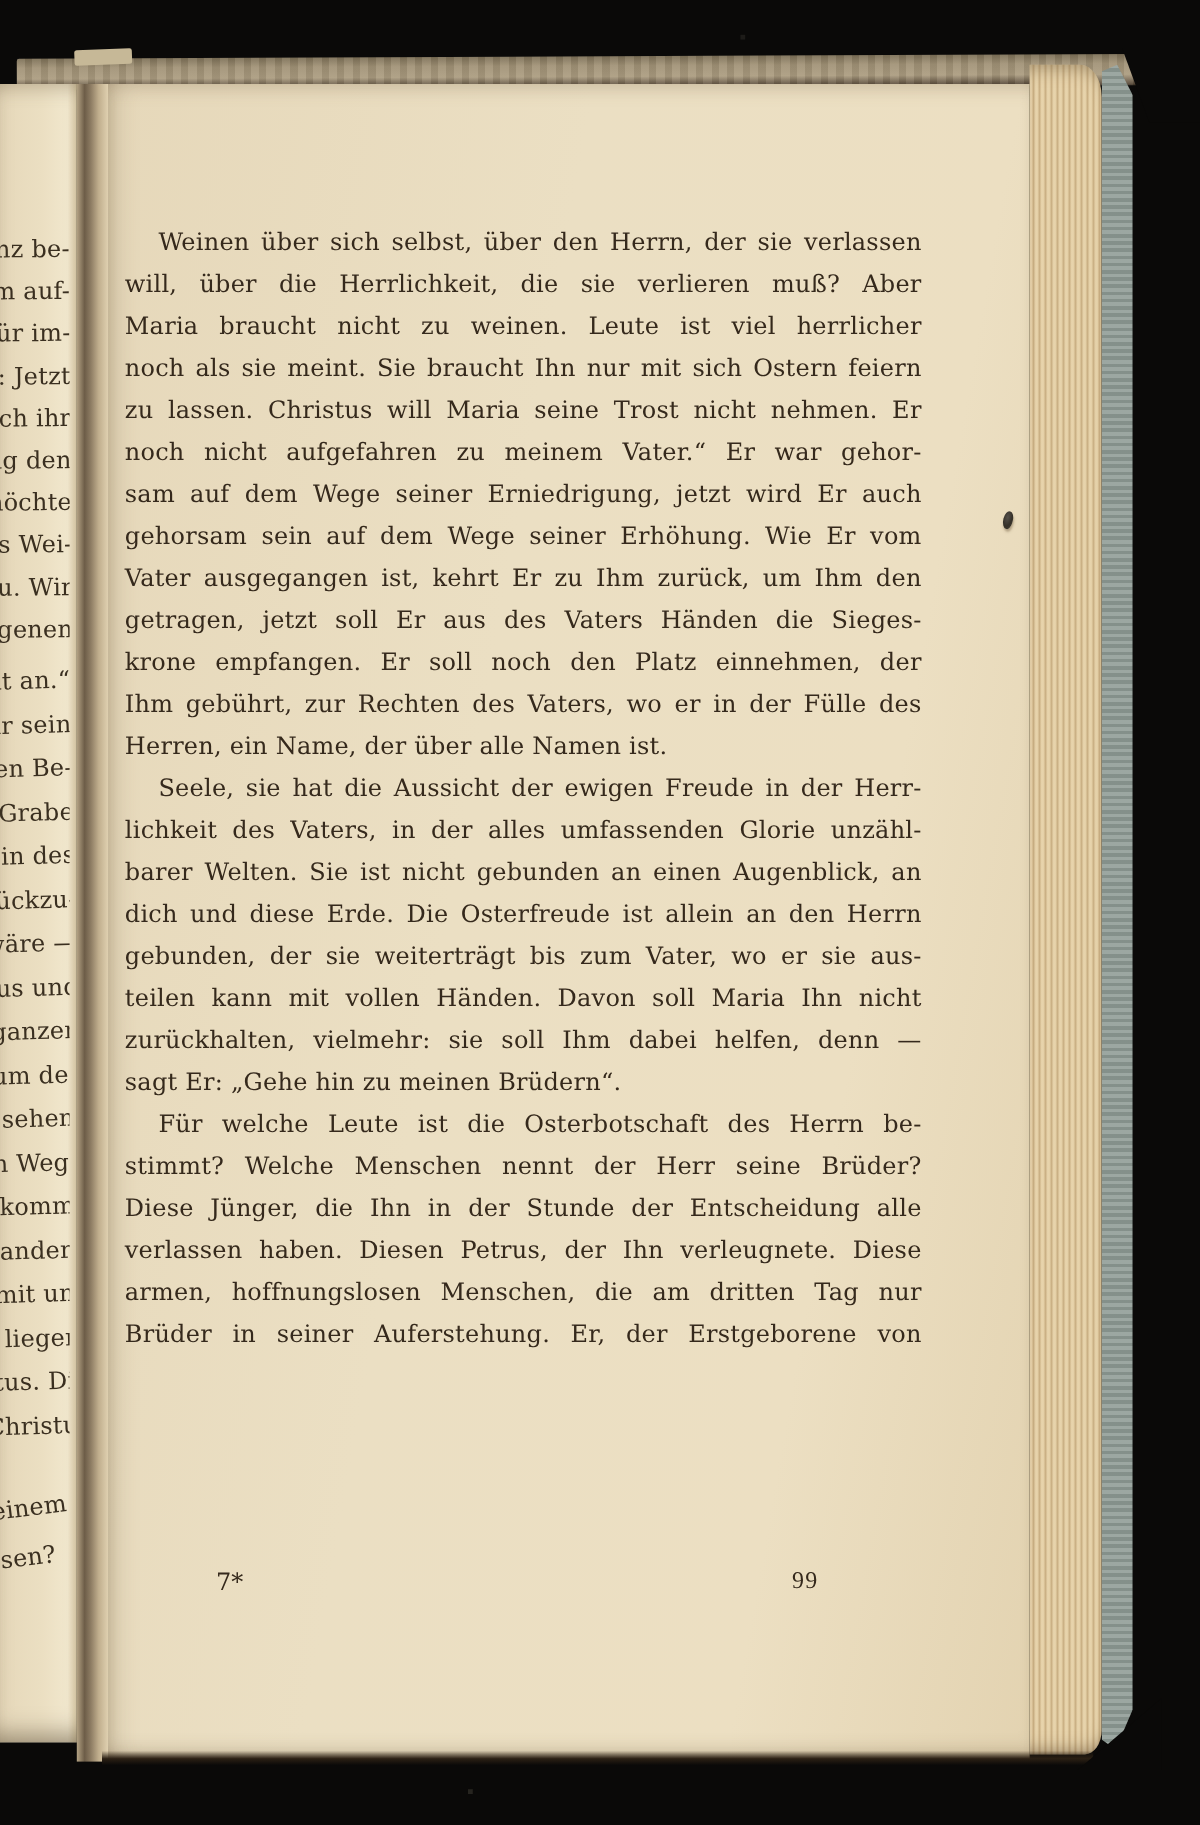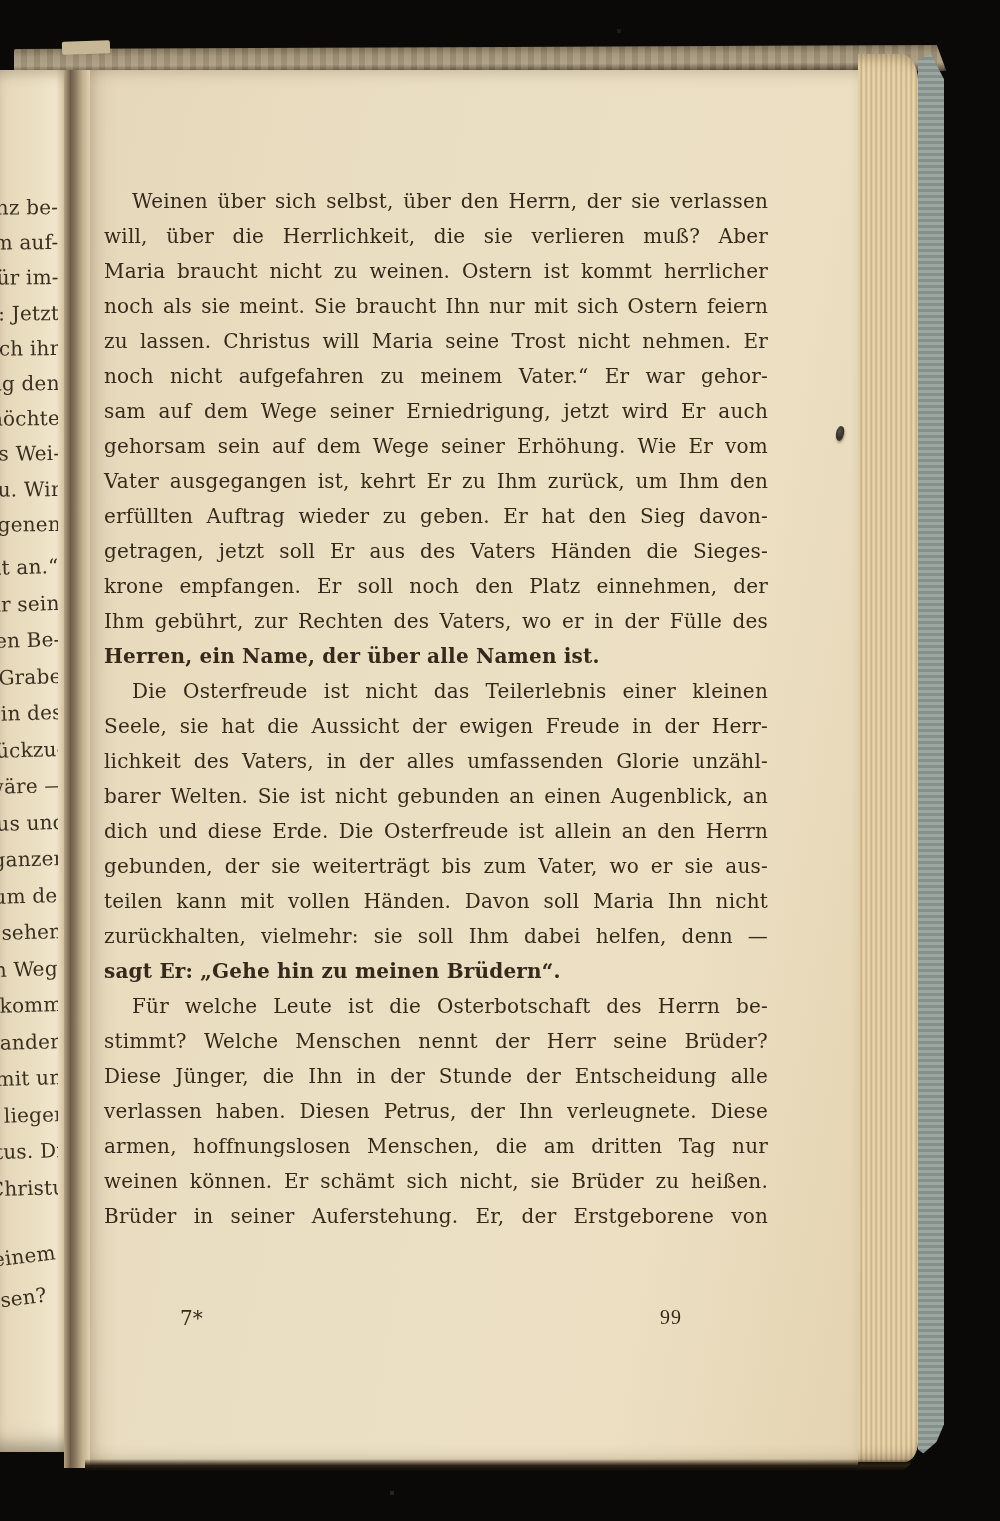--- a/index.html
+++ b/index.html
@@ -55,21 +55,21 @@
   .g1{top:190px;line-height:35.2px;transform:rotate(-0.5deg);transform-origin:right top;}
   .g2{top:548px;line-height:36.5px;transform:rotate(-1.6deg);transform-origin:right top;}
   .g3{top:1232px;line-height:41px;transform:rotate(-7deg);transform-origin:right center;}
   .g3 div:last-child{padding-right:14px;}
 
   
   .main-text{position:absolute;left:104px;top:184px;width:664px;z-index:3;color:#35291c;
     font-size:20px;line-height:35px;letter-spacing:.2px;}
   .para .tl{text-align:justify;text-align-last:justify;height:35px;overflow:visible;}
   .para .tl:first-child{text-indent:28px;}
-  .para.last-left .tl:last-child{text-align-last:left;font-weight:bold;}
+  .para.last-left .tl:last-child{text-align-last:left;}
 
   .footer{position:absolute;left:104px;top:1306px;width:664px;z-index:3;display:flex;
     justify-content:space-between;padding:0;color:#35291c;font-size:20px;}
   .footer .sig{margin-left:76px;}
   .footer .pagenum{margin-right:86px;letter-spacing:1px;font-family:Liberation Serif, serif;}
 
   .ink-blot{position:absolute;left:836px;top:426px;width:8px;height:15px;z-index:3;
     background:radial-gradient(ellipse at 40% 35%,#55504a 0%,#353028 55%,#4a4337 100%);
     border-radius:50% 50% 45% 55%;transform:rotate(14deg);box-shadow:1px 2px 2px rgba(120,100,70,.5);}
   .dust{position:absolute;left:0;top:0;width:2px;height:2px;z-index:1;background:transparent;
@@ -126,51 +126,48 @@
     <div class="lfrag g3">
         <div class="tl">meinem</div>
         <div class="tl">sen?</div>
       </div>
   </div>
 
   <div class="main-text">
     <div class="para last-left">
         <div class="tl">Weinen über sich selbst, über den Herrn, der sie verlassen</div>
         <div class="tl">will, über die Herrlichkeit, die sie verlieren muß? Aber</div>
-        <div class="tl">Maria braucht nicht zu weinen. Ostern ist kommt herrlicher</div>
+        <div class="tl">Maria braucht nicht zu weinen. Leute ist viel herrlicher</div>
         <div class="tl">noch als sie meint. Sie braucht Ihn nur mit sich Ostern feiern</div>
         <div class="tl">zu lassen. Christus will Maria seine Trost nicht nehmen. Er</div>
         <div class="tl">noch nicht aufgefahren zu meinem Vater.“ Er war gehor-</div>
         <div class="tl">sam auf dem Wege seiner Erniedrigung, jetzt wird Er auch</div>
         <div class="tl">gehorsam sein auf dem Wege seiner Erhöhung. Wie Er vom</div>
         <div class="tl">Vater ausgegangen ist, kehrt Er zu Ihm zurück, um Ihm den</div>
-        <div class="tl">erfüllten Auftrag wieder zu geben. Er hat den Sieg davon-</div>
         <div class="tl">getragen, jetzt soll Er aus des Vaters Händen die Sieges-</div>
         <div class="tl">krone empfangen. Er soll noch den Platz einnehmen, der</div>
         <div class="tl">Ihm gebührt, zur Rechten des Vaters, wo er in der Fülle des</div>
         <div class="tl">Herren, ein Name, der über alle Namen ist.</div>
       </div>
     <div class="para last-left">
-        <div class="tl">Die Osterfreude ist nicht das Teilerlebnis einer kleinen</div>
         <div class="tl">Seele, sie hat die Aussicht der ewigen Freude in der Herr-</div>
         <div class="tl">lichkeit des Vaters, in der alles umfassenden Glorie unzähl-</div>
         <div class="tl">barer Welten. Sie ist nicht gebunden an einen Augenblick, an</div>
         <div class="tl">dich und diese Erde. Die Osterfreude ist allein an den Herrn</div>
         <div class="tl">gebunden, der sie weiterträgt bis zum Vater, wo er sie aus-</div>
         <div class="tl">teilen kann mit vollen Händen. Davon soll Maria Ihn nicht</div>
         <div class="tl">zurückhalten, vielmehr: sie soll Ihm dabei helfen, denn —</div>
         <div class="tl">sagt Er: „Gehe hin zu meinen Brüdern“.</div>
       </div>
     <div class="para">
         <div class="tl">Für welche Leute ist die Osterbotschaft des Herrn be-</div>
         <div class="tl">stimmt? Welche Menschen nennt der Herr seine Brüder?</div>
         <div class="tl">Diese Jünger, die Ihn in der Stunde der Entscheidung alle</div>
         <div class="tl">verlassen haben. Diesen Petrus, der Ihn verleugnete. Diese</div>
         <div class="tl">armen, hoffnungslosen Menschen, die am dritten Tag nur</div>
-        <div class="tl">weinen können. Er schämt sich nicht, sie Brüder zu heißen.</div>
         <div class="tl">Brüder in seiner Auferstehung. Er, der Erstgeborene von</div>
       </div>
   </div>
 
   <div class="footer">
     <span class="sig">7*</span>
     <span class="pagenum">99</span>
   </div>
 
   <div class="ink-blot"></div>

